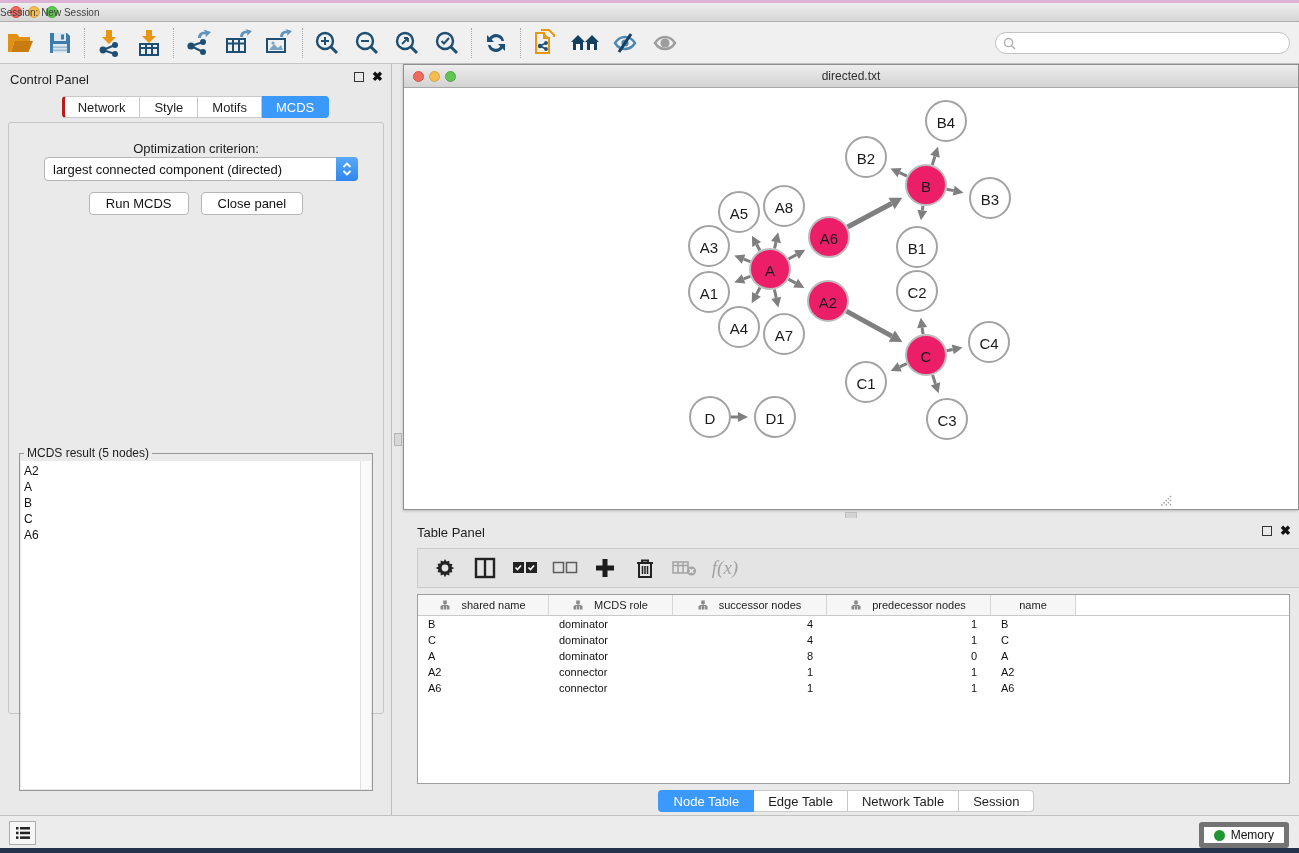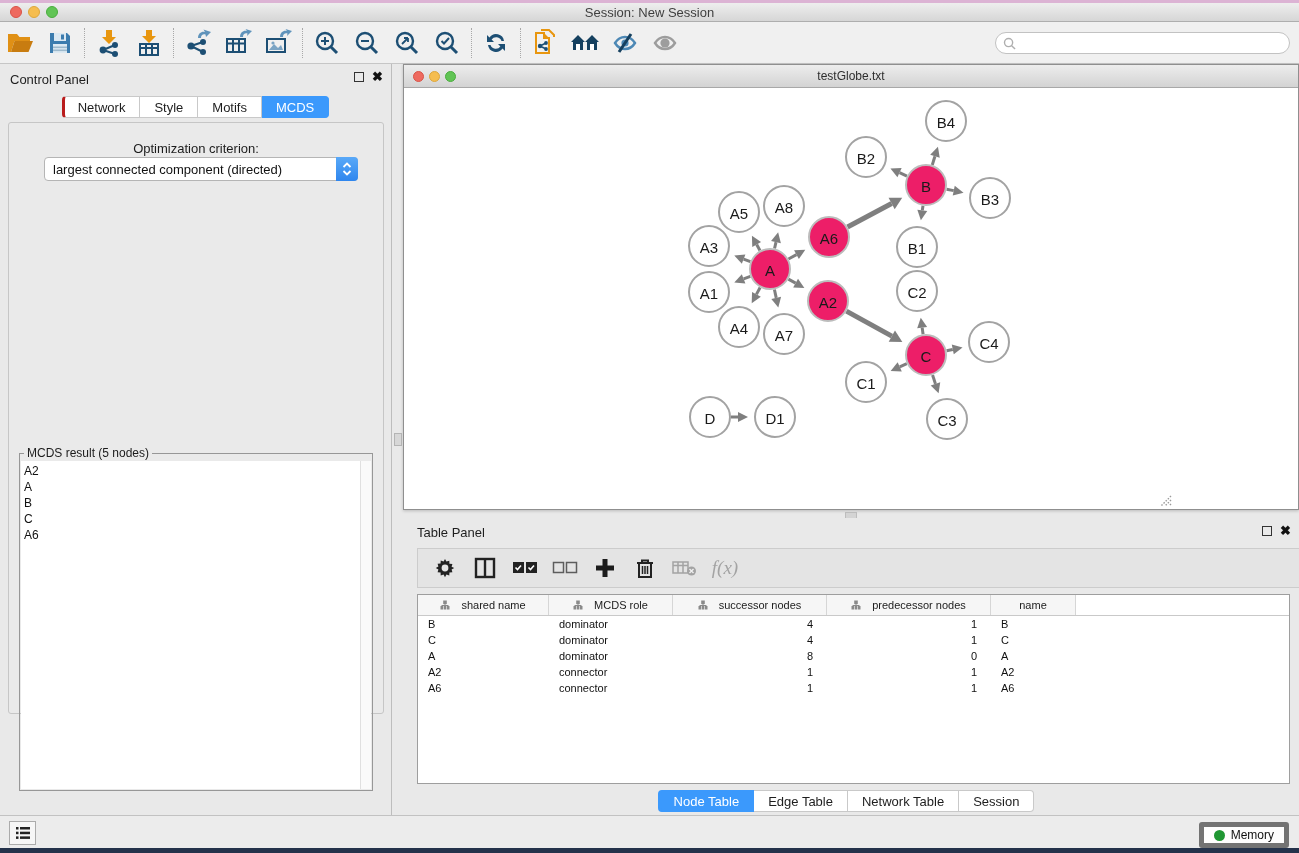--- a/index.html
+++ b/index.html
@@ -12,21 +12,21 @@
 
   
   .titlebar { position:absolute; left:0; top:3px; width:1299px; height:19px;
     background:linear-gradient(#eeeeee,#d6d6d6); border-bottom:1px solid #aeaeae;
     display:flex; align-items:center; }
   .lights { display:flex; gap:6px; margin-left:10px; }
   .light { width:12px; height:12px; border-radius:50%; }
   .light.red{background:#ee6a5f;border:1px solid #d95348;}
   .light.yellow{background:#f5bd4f;border:1px solid #dda73c;}
   .light.green{background:#61c455;border:1px solid #4aad3e;}
-  .title-text { position:absolute; left:0; right:0; text-align:center; font-size:13px; color:#3f3f3f; }
+  .title-text { position:absolute; left:0; right:0; text-align:left; font-size:10px; color:#3f3f3f; }
 
   
   .toolbar { position:absolute; left:0; top:22px; width:1299px; height:42px;
     background:#f0f0f0; border-bottom:1px solid #c6c6c6; display:flex; align-items:center; }
   .tbtn { width:40px; height:36px; display:flex; align-items:center; justify-content:center; }
   .tsep { width:1px; height:30px; margin:0 4px; border-left:1px dotted #a8a8a8; }
   .searchbox { position:absolute; right:9px; top:10px; width:295px; height:22px;
     background:#fff; border:1px solid #c2c2c2; border-radius:11px;
     display:flex; align-items:center; padding-left:7px; }
   .searchbox svg { opacity:.55; }
@@ -294,20 +294,24 @@
     <div class="opt-label">Optimization criterion:</div>
     <div class="dropdown">
       <span class="val">largest connected component (directed)</span>
       <span class="dd-stepper">
         <svg width="10" height="16" viewBox="0 0 10 16">
             <path d="M1.5 6 L5 2.5 L8.5 6" fill="none" stroke="#fff" stroke-width="1.8"></path>
             <path d="M1.5 10 L5 13.5 L8.5 10" fill="none" stroke="#fff" stroke-width="1.8"></path>
           </svg>
       </span>
     </div>
+    <div class="cp-buttons">
+      <div class="btn">Run MCDS</div>
+      <div class="btn">Close panel</div>
+    </div>
     <div class="result-fs">
       <span class="result-legend">MCDS result (5 nodes)</span>
       <div class="result-list" id="result-list">
           <div class="result-item">A2</div>
           <div class="result-item">A</div>
           <div class="result-item">B</div>
           <div class="result-item">C</div>
           <div class="result-item">A6</div>
         </div>
       <div class="result-scroll"></div>
@@ -315,21 +319,21 @@
   </div>
 </div>
 
 <div class="net-window">
   <div class="net-titlebar">
     <div class="lights">
       <span class="light red"></span>
       <span class="light yellow"></span>
       <span class="light green"></span>
     </div>
-    <div class="net-title">testGlobe.txt</div>
+    <div class="net-title">directed.txt</div>
   </div>
   <div class="net-canvas">
     <svg id="graph-svg" width="894" height="421" viewBox="0 0 894 421">
         <g>
           <line x1="346.35035698573034" y1="188.4088817922656" x2="339.6207995965703" y2="190.94625588981773" stroke="#7f7f7f" stroke-width="3"></line>
           <polygon points="330.26382673263237,194.47429483851565 337.8567801222213,186.26776945784877 341.38481907091926,195.6247423217867" fill="#7f7f7f"></polygon>
         </g>
         <g>
           <line x1="346.35035698573034" y1="173.5911182077344" x2="339.6207995965703" y2="171.05374411018227" stroke="#7f7f7f" stroke-width="3"></line>
           <polygon points="330.26382673263237,167.52570516148435 341.38481907091926,166.3752576782133 337.8567801222213,175.73223054215123" fill="#7f7f7f"></polygon>

